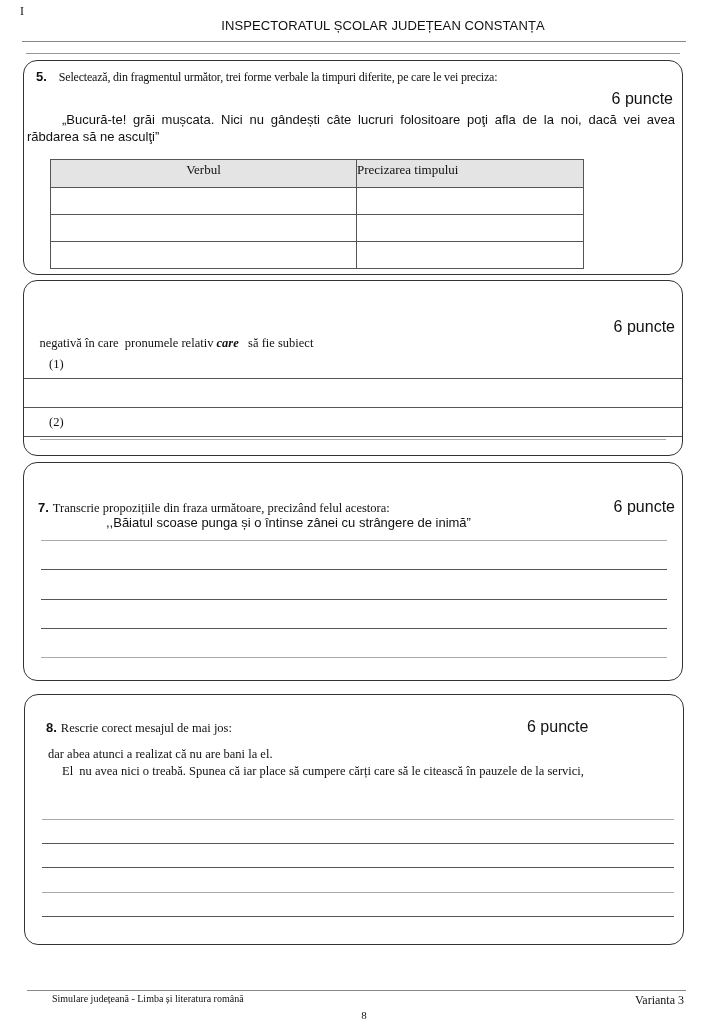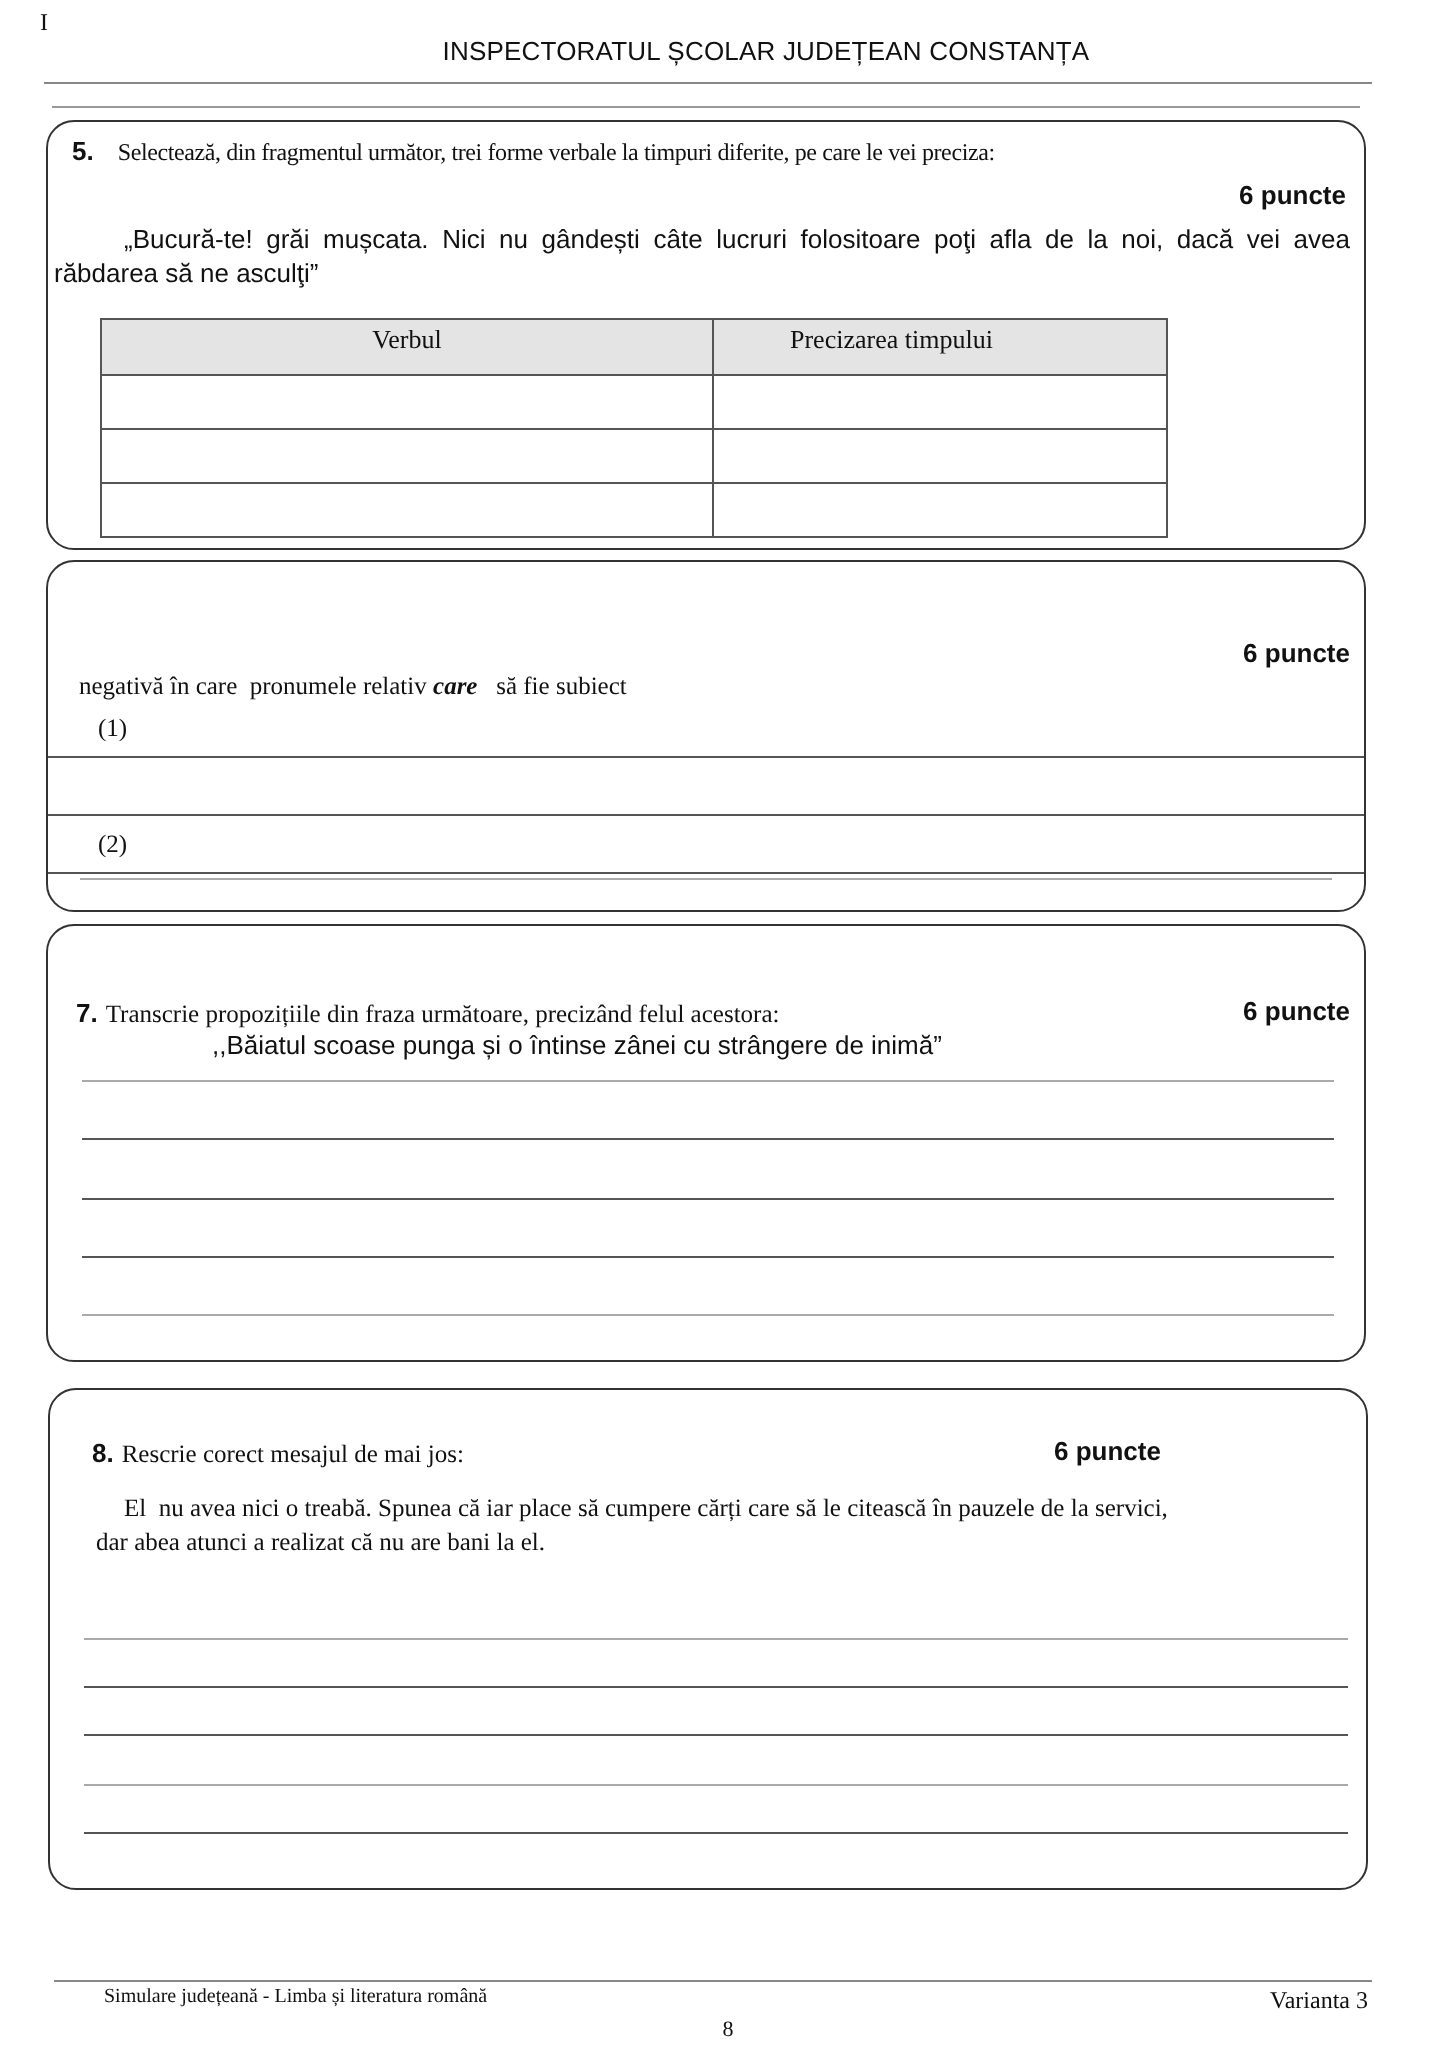--- a/index.html
+++ b/index.html
@@ -15,30 +15,30 @@
   .rule-header2 { left: 26px; width: 654px; top: 53px; border-top-color: #999; }
 
   .box { border: 1.3px solid #333; border-radius: 14px; box-sizing: border-box; background: #fff; }
   .box5 { left: 23px; top: 60px; width: 660px; height: 215px; }
   .box6 { left: 23px; top: 280px; width: 660px; height: 176px; }
   .box7 { left: 23px; top: 462px; width: 660px; height: 219px; }
   .box8 { left: 24px; top: 694px; width: 660px; height: 251px; }
 
   .qnum { font-family: "Liberation Sans", "DejaVu Sans", sans-serif; font-weight: bold; font-size: 13px; }
   .qtext { font-family: "Liberation Serif", "DejaVu Serif", serif; font-size: 12.5px; }
-  .points { font-family: "Liberation Sans", "DejaVu Sans", sans-serif; font-weight: bold; font-size: 13px; }
+  .points { font-family: "Liberation Sans", "DejaVu Sans", sans-serif; font-weight: normal; font-size: 16px; }
   .quote-sans { font-family: "Liberation Sans", "DejaVu Sans", sans-serif; font-size: 13px; }
   .italic-bold { font-style: italic; font-weight: bold; }
 
   
   table.answer-table { border-collapse: collapse; left: 50px; top: 159px; width: 534px; }
   table.answer-table th, table.answer-table td { border: 1px solid #555; height: 27px; padding: 0; box-sizing: border-box; }
   table.answer-table th { background: #e4e4e4; font-family: "Liberation Serif", "DejaVu Serif", serif; font-weight: normal; font-size: 13px; vertical-align: top; padding-top: 2px; height: 28px; }
   table.answer-table th.col1 { width: 306px; text-align: center; }
-  table.answer-table th.col2 { text-align: left; padding-left: 38px; }
+  table.answer-table th.col2 { text-align: left; }
 
   .line { height: 0; border-top: 1px solid #555; }
   .line-light { border-top: 1.5px solid #aaa; }
   .footer-rule { left: 27px; width: 659px; top: 990px; border-top: 1.3px solid #888; }
   .footer-left { left: 52px; top: 993px; font-size: 10px; }
   .footer-right { right: 40px; top: 993px; font-size: 12px; }
   .page-num { left: 0; width: 724px; top: 1009px; text-align: center; font-size: 11px; padding-left: 4px; box-sizing: border-box; }
 </style>
 </head>
 <body>
@@ -106,22 +106,22 @@
 <div class="abs line" style="left:41px; width:626px; top:628px;"></div>
 <div class="abs line line-light" style="left:41px; width:626px; top:657px;"></div>
 
 <div class="abs box box8"></div>
 <div class="abs" style="left:46px; top:718px; white-space:nowrap;">
   <span class="qnum">8.</span>
   <span class="qtext">Rescrie corect mesajul de mai jos:</span>
 </div>
 <div class="abs points" style="left:527px; top:718px;">6 puncte</div>
 <div class="abs qtext" style="left:48px; top:746px; line-height:17px; font-size:12.5px;">
+  <div style="white-space:pre;">dar abea atunci a realizat că nu are bani la el.</div>
   <div style="white-space:pre; padding-left:14px;">El  nu avea nici o treabă. Spunea că iar place să cumpere cărți care să le citească în pauzele de la servici,</div>
-  <div style="white-space:pre;">dar abea atunci a realizat că nu are bani la el.</div>
 </div>
 <div class="abs line line-light" style="left:42px; width:632px; top:819px;"></div>
 <div class="abs line" style="left:42px; width:632px; top:843px;"></div>
 <div class="abs line" style="left:42px; width:632px; top:867px;"></div>
 <div class="abs line line-light" style="left:42px; width:632px; top:892px;"></div>
 <div class="abs line" style="left:42px; width:632px; top:916px;"></div>
 
 <div class="abs footer-rule"></div>
 <div class="abs serif footer-left">Simulare județeană - Limba și literatura română</div>
 <div class="abs serif footer-right">Varianta 3</div>

